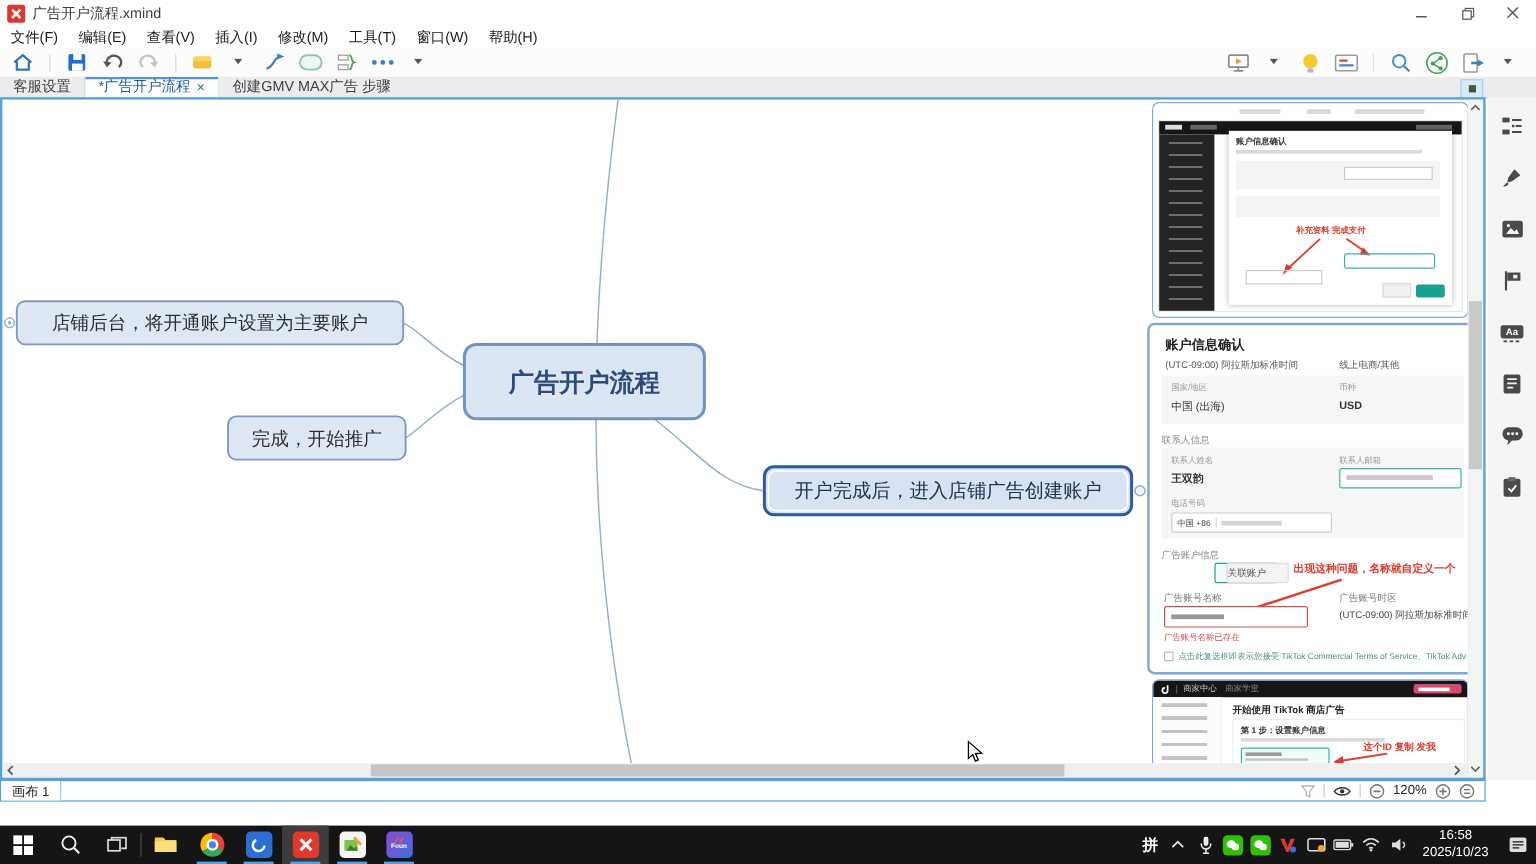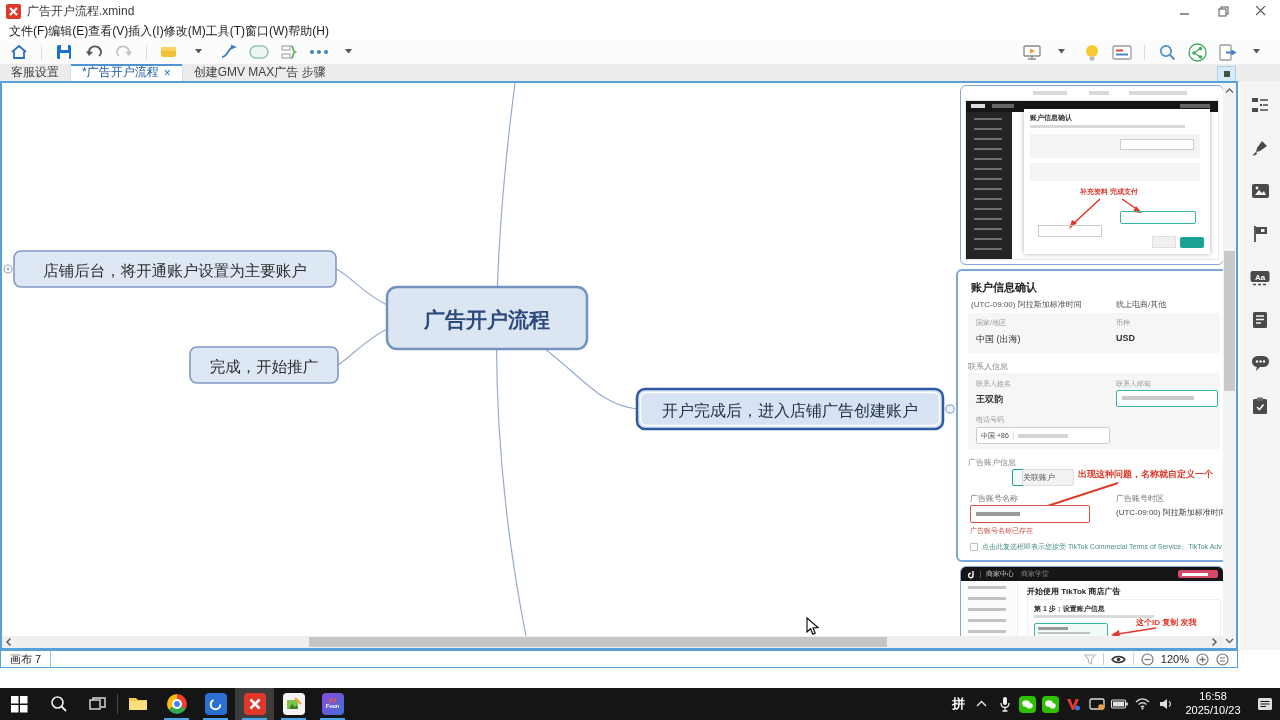--- a/index.html
+++ b/index.html
@@ -6,21 +6,21 @@
   .screen{position:relative;width:1280px;height:720px;overflow:hidden;background:#fff;
     font-family:"Liberation Sans","DejaVu Sans",sans-serif;-webkit-font-smoothing:antialiased;}
   .abs{position:absolute;}
   
   .titlebar{position:absolute;top:0;left:0;right:0;height:22px;background:#fff;display:flex;align-items:center;}
   .appico{width:15px;height:15px;background:#e0382a;border-radius:2px;margin:0 6px;display:flex;align-items:center;justify-content:center;}
   .title{font-size:12px;color:#3c3c3c;}
   .winctl{margin-left:auto;display:flex;height:22px;}
   .winbtn{width:38px;display:flex;align-items:center;justify-content:center;}
   
-  .menubar{position:absolute;top:22px;left:0;right:0;height:18px;background:#fff;display:flex;align-items:center;padding-left:9px;font-size:12px;color:#1c1c1c;}
+  .menubar{position:absolute;top:22px;left:0;right:0;height:18px;background:#fff;display:flex;align-items:center;gap:17px;padding-left:9px;font-size:12px;color:#1c1c1c;}
   .mi{cursor:default;}
   
   .toolbar{position:absolute;top:40px;left:0;right:0;height:24px;background:#fcfcfc;display:flex;align-items:center;padding-left:4px;}
   .tbtn{height:22px;min-width:24px;display:flex;align-items:center;justify-content:center;padding:0 3px;}
   .tsep{width:1px;height:15px;background:#dcdcdc;margin:0 7px;}
   .tspacer{flex:1;}
   
   .tabbar{position:absolute;top:64px;left:0;right:0;height:17px;background:#ececec;display:flex;align-items:stretch;font-size:12px;border-bottom:1px solid #d7d7d7;}
   .tab{display:flex;align-items:center;gap:5px;padding:0 11px;color:#3f3f3f;}
   .tab.active{background:#fff;color:#1b5c9e;box-shadow:inset 0 2px 0 #4f94d0;border-left:1px solid #cadfef;border-right:1px solid #cadfef;}
@@ -462,21 +462,21 @@
         <svg width="16" height="18">
           <rect x="1" y="2" width="14" height="15" rx="1.5" fill="#4a4a4a"></rect>
           <rect x="5" y="0.5" width="6" height="3.5" rx="1" fill="#6a6a6a"></rect>
           <path d="M5,10 L7.5,12.5 L11.5,7.5" fill="none" stroke="#fff" stroke-width="1.6"></path>
         </svg>
       </div>
   </div>
 
   <div class="sheetbar">
     <div class="sheettab">
-        <span>画布 7</span>
+        <span>画布 1</span>
       </div>
     <div class="zoomctl">
       <svg width="12" height="11">
           <path d="M1,1 H11 L7.5,5.5 V10 L4.5,8.5 V5.5 Z" fill="none" stroke="#b9b9b9" stroke-width="1.2"></path>
         </svg>
       <div class="zsep"></div>
       <svg width="15" height="11">
           <path d="M1,5.5 C4,1.5 11,1.5 14,5.5 C11,9.5 4,9.5 1,5.5 Z" fill="none" stroke="#333" stroke-width="1.3"></path>
           <circle cx="7.5" cy="5.5" r="1.8" fill="#333"></circle>
         </svg>

